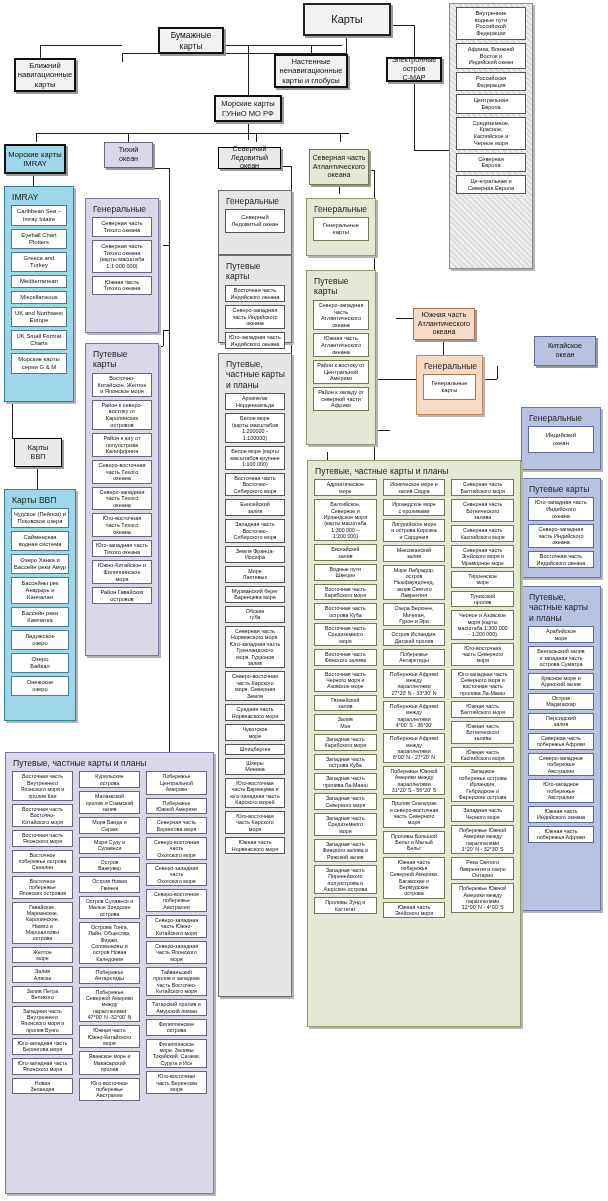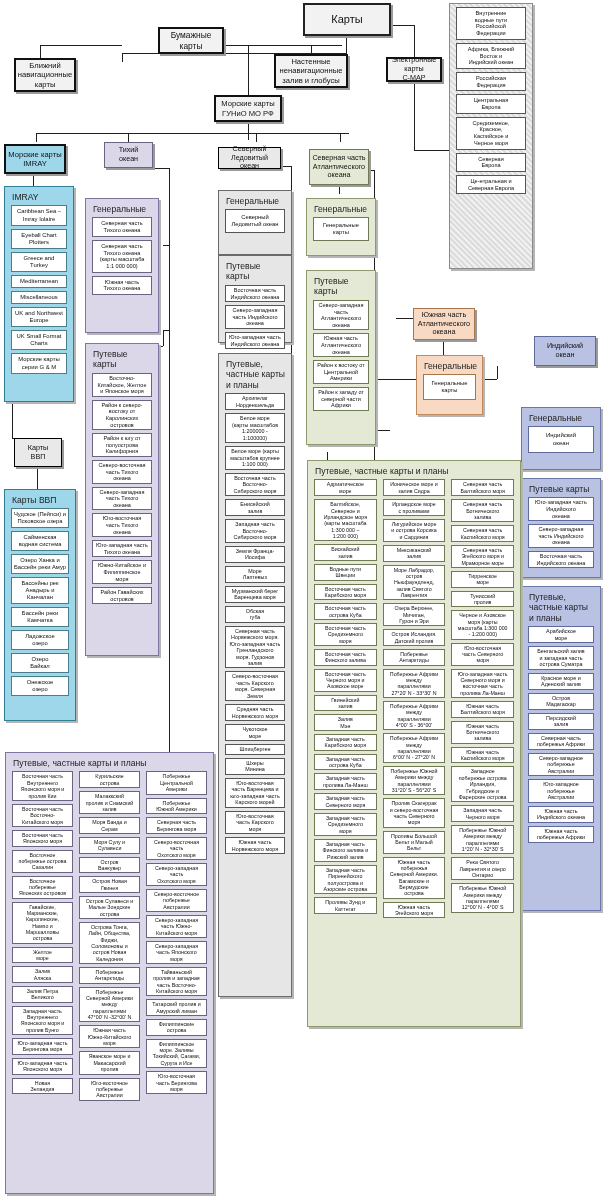--- a/index.html
+++ b/index.html
@@ -158,24 +158,24 @@
 
   <div class="node big thick" style="left: 158px; top: 27px; width: 66px; height: 27px; white-space: pre-line;">Бумажные
 карты</div>
 
   <div class="node mid thick" style="left: 14px; top: 58px; width: 62px; height: 34px; white-space: pre-line;">Ближний
 навигационные
 карты</div>
 
   <div class="node mid thick" style="left: 274px; top: 54px; width: 74px; height: 34px; white-space: pre-line;">Настенные
 ненавигационные
-залив и глобусы</div>
+карты и глобусы</div>
 
   <div class="node thick" style="left: 386px; top: 57px; width: 56px; height: 25px; white-space: pre-line;">Электронные
-карты
+остров
 C-MAP</div>
 
   <div class="node mid thick" style="left: 214px; top: 95px; width: 68px; height: 27px; white-space: pre-line;">Морские карты
 ГУНиО МО РФ</div>
 
   <div class="node mid thick n-blue" style="left: 4px; top: 144px; width: 62px; height: 30px; white-space: pre-line;">Морские карты
 IMRAY</div>
 
   <div class="node n-grey" style="left: 14px; top: 438px; width: 48px; height: 29px; white-space: pre-line;">Карты
 ВВП</div>
@@ -187,21 +187,21 @@
 Ледовитый океан</div>
 
   <div class="node n-olive" style="left: 309px; top: 149px; width: 60px; height: 36px; white-space: pre-line;">Северная часть
 Атлантического
 океана</div>
 
   <div class="node n-peach" style="left: 413px; top: 308px; width: 62px; height: 32px; white-space: pre-line;">Южная часть
 Атлантического
 океана</div>
 
-  <div class="node n-lav" style="left: 534px; top: 336px; width: 62px; height: 30px; white-space: pre-line;">Индийский
+  <div class="node n-lav" style="left: 534px; top: 336px; width: 62px; height: 30px; white-space: pre-line;">Китайское
 океан</div>
 
   <div class="group pal-hatch" style="left:449px; top:3px; width:84px; height:266px;">
     <div class="items">
         <div class="item" style="white-space: pre-line; font-size: 5.6px; padding: 2px 1px;">Внутренние
 водные пути
 Российской
 Федерации</div>
         <div class="item" style="white-space: pre-line; font-size: 5.6px; padding: 2px 1px;">Африка, Ближний
 Восток и

